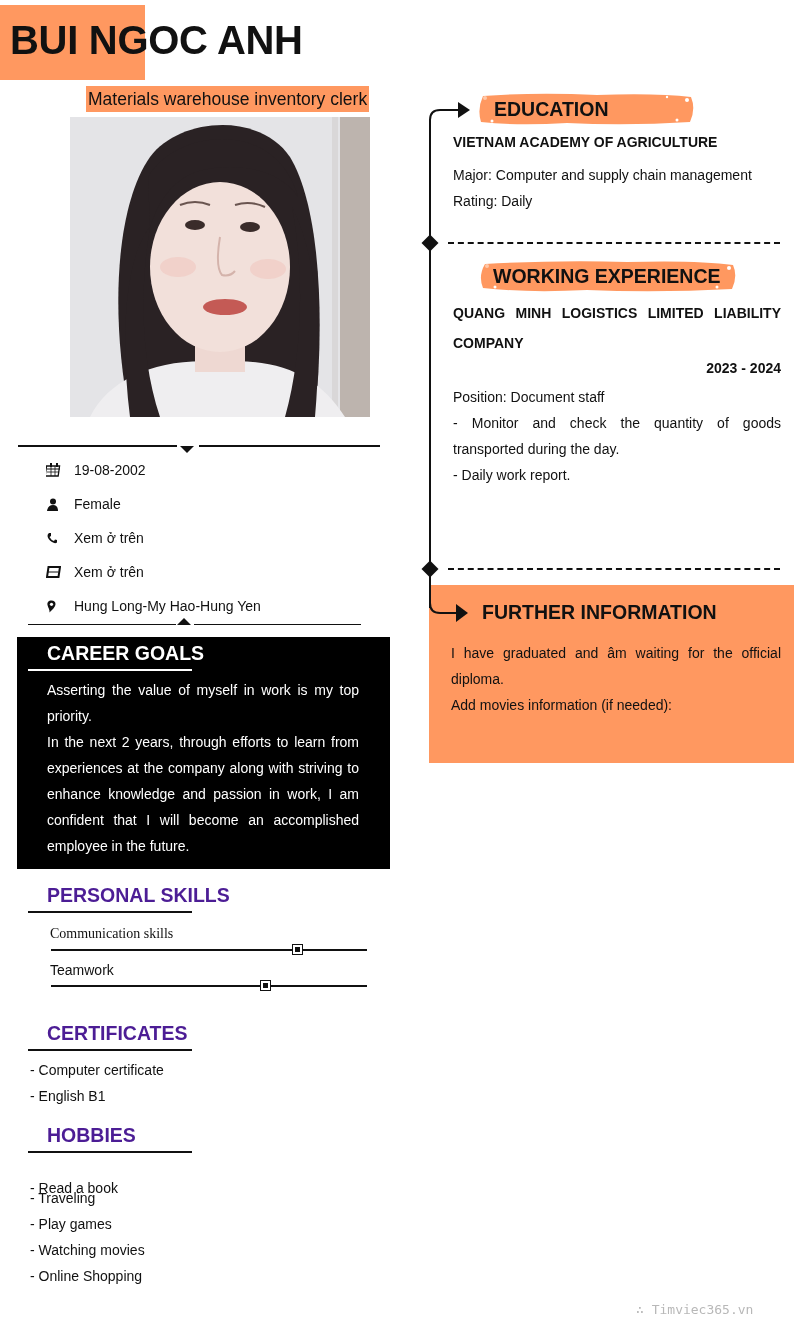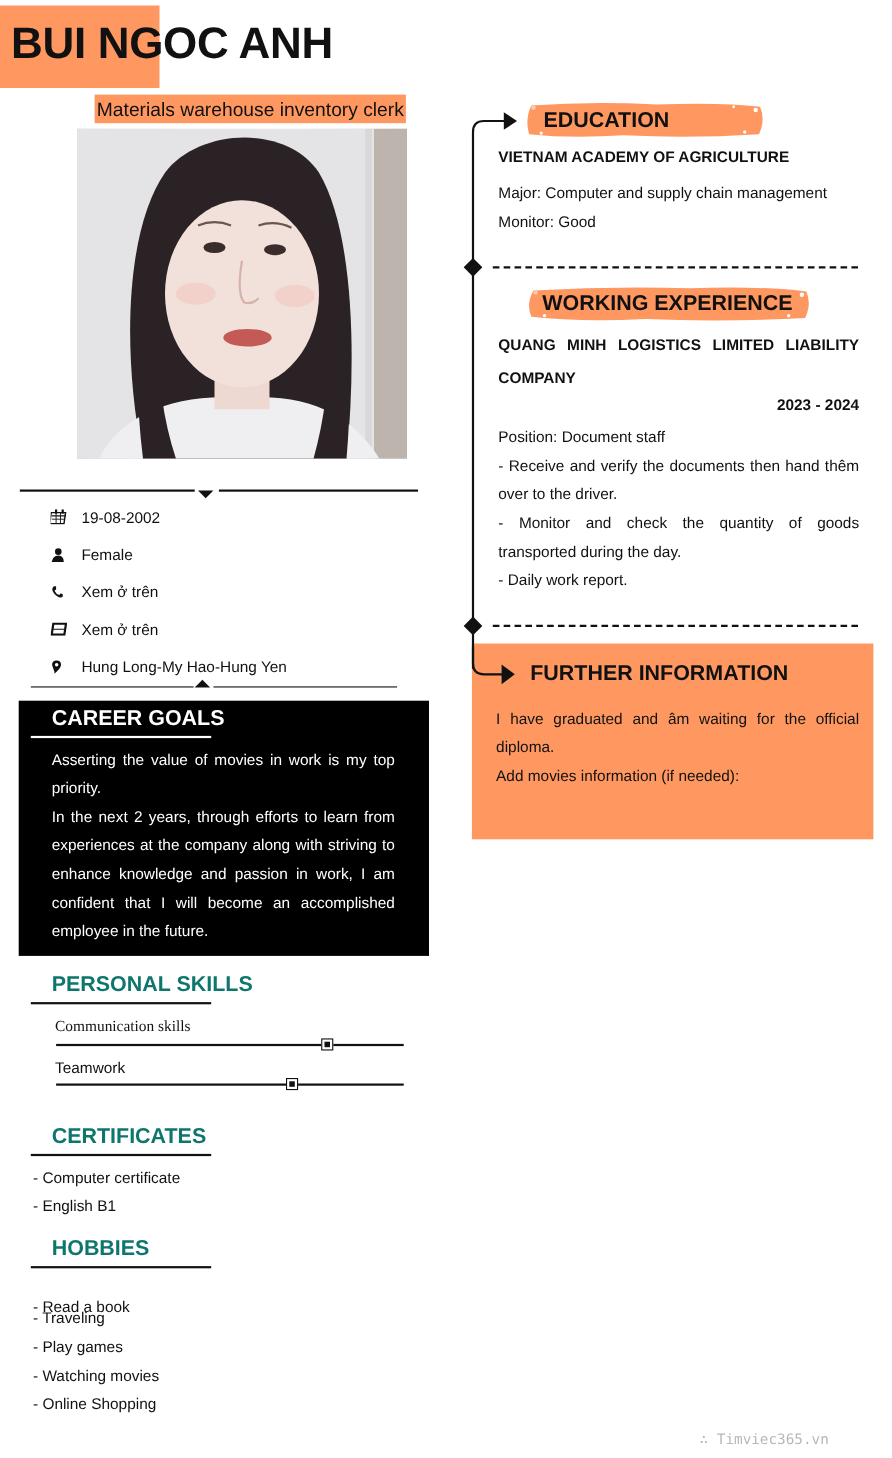--- a/index.html
+++ b/index.html
@@ -28,21 +28,21 @@
   .rule-bot-r { left: 194px; top: 624px; width: 167px; height: 1px; background: #111; }
   .tri-up { left: 177px; top: 618px; width: 0; height: 0; border-left: 7px solid transparent; border-right: 7px solid transparent; border-bottom: 7px solid #111; }
 
   
   .career { left: 17px; top: 637px; width: 373px; height: 232px; background: #000; }
   .career-title { left: 47px; top: 642px; font-size: 19.5px; font-weight: bold; color: #fff; }
   .career-underline { left: 28px; top: 669px; width: 164px; height: 2px; background: #fff; }
   .career-text { left: 47px; top: 677px; width: 312px; font-size: 14px; line-height: 26px; color: #fff; text-align: justify; }
 
   
-  .sec-title { left: 47px; font-size: 19.5px; font-weight: bold; color: #0f766e; }
+  .sec-title { left: 47px; font-size: 19.5px; font-weight: bold; color: #4c1d95; }
   .sec-underline { left: 28px; width: 164px; height: 2px; background: #111; }
 
   
   .skill-label { left: 50px; font-size: 14px; color: #111; }
   .skill-track { left: 51px; width: 316px; height: 2px; background: #111; }
   .skill-knob { width: 11px; height: 11px; background: #fff; border: 1.5px solid #111; }
   .skill-knob::after { content: ""; position: absolute; left: 1.5px; top: 1.5px; width: 5px; height: 5px; background: #111; }
 
   .list-item { left: 30px; font-size: 14px; color: #111; }
   .brush { height: 34px; }
@@ -151,21 +151,21 @@
 </div>
 
 <div class="abs rule-bot-l"></div>
 <div class="abs tri-up"></div>
 <div class="abs rule-bot-r"></div>
 
 <div class="abs career"></div>
 <div class="abs career-title">CAREER GOALS</div>
 <div class="abs career-underline"></div>
 <div class="abs career-text">
-  <div>Asserting the value of movies in work is my top priority.</div>
+  <div>Asserting the value of myself in work is my top priority.</div>
   <div>In the next 2 years, through efforts to learn from experiences at the company along with striving to enhance knowledge and passion in work, I am confident that I will become an accomplished employee in the future.</div>
 </div>
 
 <div class="abs sec-title" style="top:884px;">PERSONAL SKILLS</div>
 <div class="abs sec-underline" style="top:911px;"></div>
 
 <div class="abs skill-label" style="top:926px;font-family:Liberation Serif, serif;">Communication skills</div>
 <div class="abs skill-track" style="top:949px;"></div>
 <div class="abs skill-knob" style="left:292px; top:944px;"></div>
 
@@ -199,38 +199,37 @@
   <path d="M6 4 Q60 0 120 3 Q180 1 214 5 Q219 17 213 30 Q150 34 90 31 Q40 34 4 30 Q0 17 6 4 Z" fill="#ff9860"></path>
   <circle cx="8" cy="6" r="2" fill="#ffc8a8"></circle>
     <circle cx="210" cy="8" r="2" fill="#fff"></circle>
     <circle cx="200" cy="28" r="1.5" fill="#fff"></circle>
     <circle cx="15" cy="29" r="1.5" fill="#fff"></circle>
     <circle cx="190" cy="5" r="1.2" fill="#fff"></circle>
 </svg>
 <div class="abs right-title" style="left:494px; top:98px;">EDUCATION</div>
 <div class="abs bold-line" style="left:453px; top:134px;">VIETNAM ACADEMY OF AGRICULTURE</div>
 <div class="abs r-text" style="left:453px; top:162px;">Major: Computer and supply chain management</div>
-<div class="abs r-text" style="left:453px; top:188px;">Monitor: Good</div>
+<div class="abs r-text" style="left:453px; top:188px;">Rating: Daily</div>
 
 <div class="abs diamond" style="left:424px; top:237px;"></div>
 <div class="abs dash" style="left:448px; top:242px; width:332px;"></div>
 
 <svg class="abs brush" style="left:477px; top:259px;" width="262" height="34" viewBox="0 0 262 34">
   <path d="M8 5 Q80 1 150 3 Q220 1 256 6 Q261 17 255 30 Q180 34 110 31 Q50 34 6 29 Q1 17 8 5 Z" fill="#ff9860"></path>
   <circle cx="10" cy="7" r="2" fill="#ffc8a8"></circle>
     <circle cx="252" cy="9" r="2" fill="#fff"></circle>
     <circle cx="240" cy="28" r="1.5" fill="#fff"></circle>
     <circle cx="18" cy="28" r="1.5" fill="#fff"></circle>
 </svg>
 <div class="abs right-title" style="left:493px; top:265px;">WORKING EXPERIENCE</div>
 <div class="abs bold-line" style="left:453px; top:298px; width:328px; line-height:30px; text-align:justify; text-align-last:left;">QUANG MINH LOGISTICS LIMITED LIABILITY COMPANY</div>
 <div class="abs bold-line" style="left:453px; top:360px; width:328px; text-align:right;">2023 - 2024</div>
 <div class="abs r-text" style="left:453px; top:384px;">Position: Document staff</div>
 <div class="abs r-text" style="left:453px; top:410px; width:328px; text-align:justify;">
-  <div>- Receive and verify the documents then hand thêm over to the driver.</div>
   <div>- Monitor and check the quantity of goods transported during the day.</div>
   <div>- Daily work report.</div>
 </div>
 
 <div class="abs diamond" style="left:424px; top:563px;"></div>
 <div class="abs dash" style="left:448px; top:568px; width:332px;"></div>
 
 <div class="abs right-title" style="left:482px; top:601px;">FURTHER INFORMATION</div>
 <div class="abs r-text" style="left:451px; top:640px; width:330px; text-align:justify;">
   <div>I have graduated and âm waiting for the official diploma.</div>

